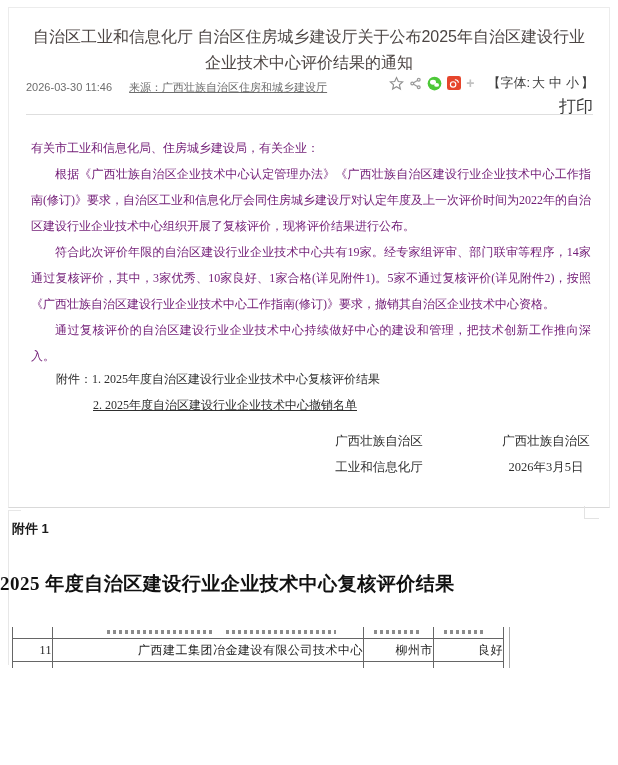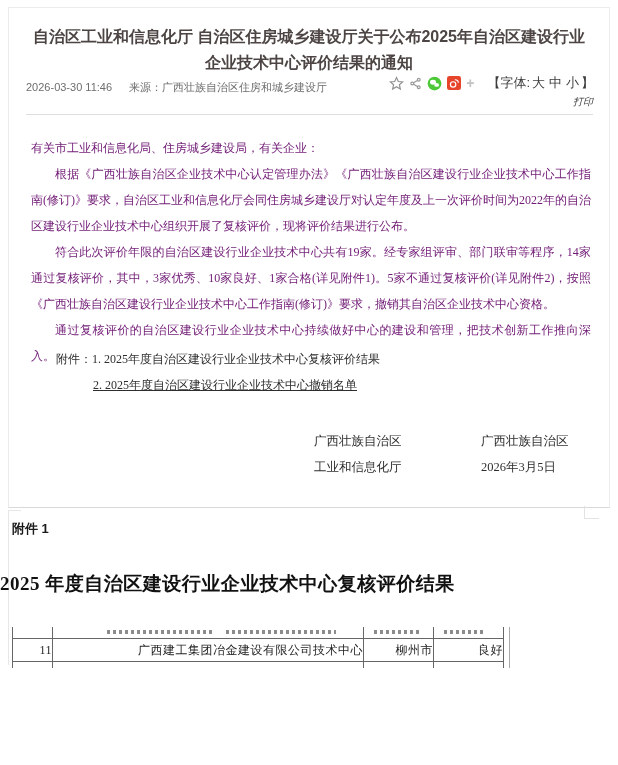--- a/index.html
+++ b/index.html
@@ -3,47 +3,47 @@
 <meta charset="utf-8">
 <style>
   * { margin:0; padding:0; box-sizing:border-box; }
   html,body { width:618px; height:765px; background:#ffffff; position:relative;
     font-family:"Liberation Sans", sans-serif; overflow:hidden; }
 
   .card { position:absolute; left:8px; top:7px; width:602px; height:501px;
     background:#fff; border:1px solid #ececec; border-bottom:1px solid #d9d9d9; }
 
   .title { position:absolute; top:16px; left:19px; width:562px; text-align:center;
-    font-size:16px; line-height:26px; font-weight:bold; color:#4c4543;
+    font-size:16px; line-height:26px; font-weight:normal; color:#4c4543;
     font-family:"Liberation Sans", sans-serif; }
 
   .meta { position:absolute; top:72px; left:17px; font-size:11px; color:#6d6d6d;
     white-space:nowrap; }
-  .meta .src { margin-left:14px; }
+  .meta .src { margin-left:14px;text-decoration:underline; }
 
   .tools { position:absolute; top:66px; right:15px; display:flex; align-items:center; gap:5px; }
   .tools svg { display:block; }
   .plus { color:#c2c2c2; font-size:14px; font-weight:bold; line-height:14px; }
   .fontctl { margin-left:8px; font-size:13px; color:#3c3c3c; white-space:nowrap; }
   .fontctl .sz { margin:0 2px; cursor:pointer; }
-  .print { position:absolute; top:87px; right:16px; font-size:10px; color:#3c3c3c; cursor:pointer;font-style:italic; }
+  .print { position:absolute; top:87px; right:16px; font-size:17px; color:#3c3c3c; cursor:pointer; }
 
   .divider { position:absolute; top:106px; left:17px; width:567px; height:1px; background:#dedede; }
 
   .bodytext { position:absolute; top:127px; left:22px; width:560px;
     font-family:Liberation Serif, serif; font-size:12px; line-height:26px;
     color:#701a75; text-align:justify; }
   .bodytext p.ind { text-indent:2em; }
 
-  .attach { position:absolute; top:338px; left:47px;
+  .attach { position:absolute; top:358px; left:47px;
     font-family:"Liberation Serif", serif; font-size:12px; line-height:26px; color:#2e2e2e; }
   .attach .l2 { margin-left:37px;text-decoration:underline; }
   .attach .item { cursor:pointer; }
 
-  .sig { position:absolute; width:130px; 
+  .sig { position:absolute; width:130px; text-align:center;
     font-family:"Liberation Serif", serif; font-size:12.5px; line-height:26px; color:#2e2e2e; }
   .sig1 { left:305px; top:420px; }
   .sig2 { left:472px; top:420px; }
 
   
   .edge-v   { position:absolute; left:8px;  top:510px; width:1px;  height:155px; background:#e7e7e7; }
   .tick-tl  { position:absolute; left:8px;  top:510px; width:13px; height:1px;  background:#e7e7e7; }
   .tr-v     { position:absolute; left:584px; top:506px; width:1px;  height:13px; background:#e3e3e3; }
   .tr-h     { position:absolute; left:584px; top:518px; width:15px; height:1px;  background:#e3e3e3; }
 

